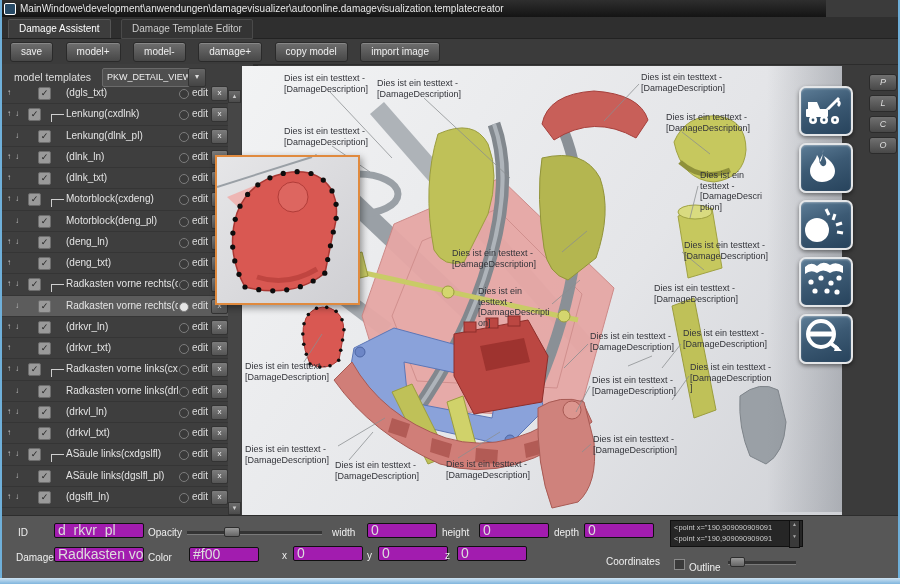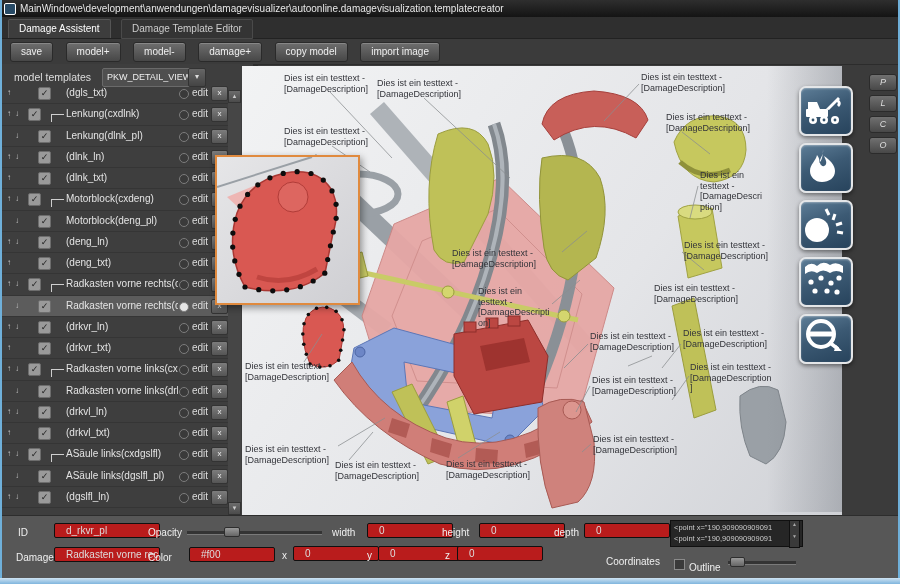--- a/index.html
+++ b/index.html
@@ -1,20 +1,20 @@
 <!DOCTYPE html>
 <html><head>
 <meta charset="utf-8">
 <style>
   html,body{margin:0;padding:0;background:#222;}
   #app{position:relative;width:900px;height:584px;background:#3b3b3b;overflow:hidden;
        font-family:"Liberation Sans",sans-serif;color:#e5e5e5;}
   .abs{position:absolute;}
   
-  #titlebar{left:0;top:0;width:900px;height:17px;background:linear-gradient(#2e2e2e,#141414);
+  #titlebar{left:0;top:0;width:826px;height:17px;background:linear-gradient(#2e2e2e,#141414);
             font-size:10px;color:#e8e8e8;line-height:17px;}
   #win-icon{left:4px;top:3px;width:10px;height:10px;border:1px solid #fff;border-radius:2px;background:#274a66;}
   #title-text{left:20px;top:0;white-space:nowrap;}
   .blue-edge{background:#6fb0da;z-index:90;}
   #edge-l{left:0;top:0;width:2px;height:584px;}
   #edge-r{left:898px;top:0;width:2px;height:584px;}
   #edge-b{left:0;top:578px;width:900px;height:6px;background:linear-gradient(#cfe3f2,#7fb5dd);z-index:90;}
   
   #tabbar{left:2px;top:17px;width:896px;height:21px;background:#2f2f2f;border-bottom:1px solid #222;}
   .tab{display:inline-block;margin:2px 0 0 6px;padding:3px 10px 4px;font-size:10px;border-radius:2px 2px 0 0;}
@@ -70,22 +70,22 @@
   #shapes{left:869px;top:74px;z-index:40;}
   .shp{width:26px;height:15px;margin-bottom:4px;background:linear-gradient(#707070,#484848);
        border:1px solid #2b2b2b;border-radius:3px;color:#ddd;font-size:9px;font-style:italic;
        text-align:center;line-height:14px;}
   
   #popup{left:215px;top:155px;width:141px;height:146px;border:2px solid #e08a3e;z-index:60;
          background:linear-gradient(135deg,#e6e6e8,#cfcfd3);box-shadow:2px 3px 7px rgba(0,0,0,.4);}
   
   #props{left:2px;top:515px;width:896px;height:63px;background:#575757;border-top:1px solid #2d2d2d;font-size:10px;}
   .plabel{position:absolute;color:#efefef;}
-  .pinput{position:absolute;background:#b91c1c;border:1px solid #101010;border-radius:2px;color:#ddd;
-          font-size:10px;line-height:13px;padding:0 11px;white-space:nowrap;overflow:hidden;height:13px;}
+  .pinput{position:absolute;background:#a21caf;border:1px solid #101010;border-radius:2px;color:#ddd;
+          font-size:14px;line-height:13px;padding:0 3px;white-space:nowrap;overflow:hidden;height:13px;}
   .track{position:absolute;height:3px;background:#343434;border-bottom:1px solid #7a7a7a;}
   .thumb{position:absolute;width:14px;height:8px;background:linear-gradient(#9a9a9a,#666);
          border:1px solid #2e2e2e;border-radius:2px;}
   #coords{left:668px;top:4px;width:118px;height:24px;background:#262626;border:1px solid #101010;
           color:#ccc;font-size:7.5px;line-height:11px;padding:1px 10px 0 3px;position:absolute;white-space:pre;overflow:hidden;}
   #coords-sb{position:absolute;left:787px;top:4px;width:9px;height:26px;background:#3a3a3a;border:1px solid #101010;
           color:#aaa;font-size:5px;text-align:center;}
   #outline-cb{left:672px;top:43px;width:9px;height:9px;background:#3a3a3a;border:1px solid #8a8a8a;position:absolute;}
 </style>
 </head>

